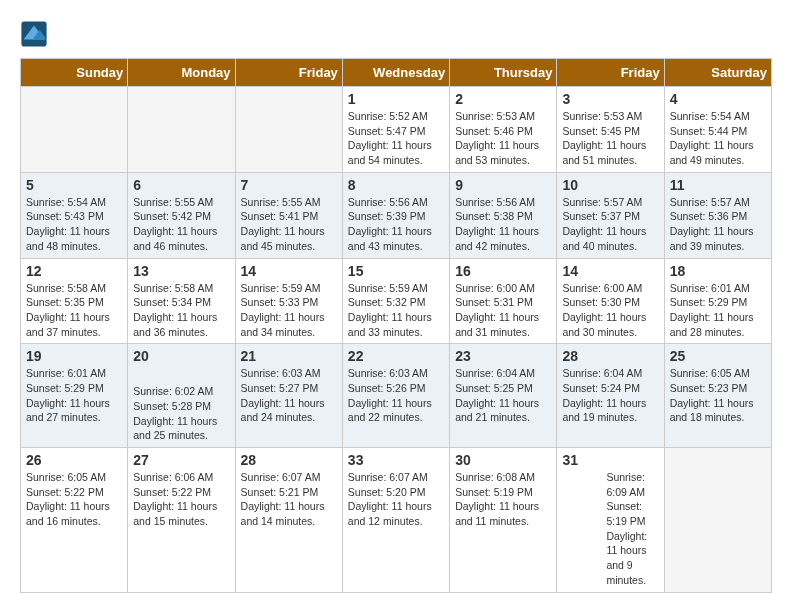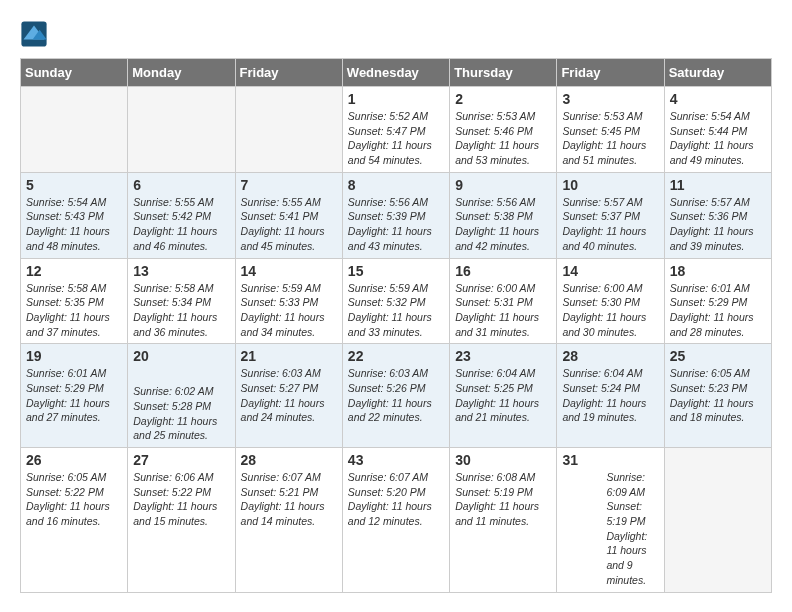--- a/index.html
+++ b/index.html
@@ -44,26 +44,26 @@
     .subtitle {
       font-size: 15px;
       color: #555;
       font-weight: bold;
     }
     .calendar {
       width: 100%;
       border-collapse: collapse;
     }
     .calendar th {
-      background: #737373;
+      background: #a16207;
       color: #fff;
       font-size: 13px;
       font-weight: bold;
       padding: 6px 4px;
-      text-align: left;
+      text-align: right;
       border: 1px solid #ccc;
     }
     .calendar td {
       vertical-align: top;
       border: 1px solid #ccc;
       padding: 4px 5px;
       width: 107px;
       min-height: 80px;
       font-size: 11px;
       color: #333;
@@ -76,21 +76,20 @@
       font-size: 14px;
       font-weight: bold;
       color: #333;
       display: block;
       margin-bottom: 2px;
     }
     .cell-info {
       font-size: 10.5px;
       color: #333;
       line-height: 1.4;
-      font-style: italic;
     }
     .row-alt td {
       background: #eaf2f8;
     }
   </style>
 </head>
 <body>
 
 <div class="header">
   <div class="logo">
@@ -325,21 +324,21 @@
 and 15 minutes.</div>
         </td>
         <td>
           <span class="day-number">28</span>
           <div class="cell-info" style="white-space: pre-line;">Sunrise: 6:07 AM
 Sunset: 5:21 PM
 Daylight: 11 hours
 and 14 minutes.</div>
         </td>
         <td>
-          <span class="day-number">43</span>
+          <span class="day-number">33</span>
           <div class="cell-info" style="white-space: pre-line;">Sunrise: 6:07 AM
 Sunset: 5:20 PM
 Daylight: 11 hours
 and 12 minutes.</div>
         </td>
         <td>
           <span class="day-number">30</span>
           <div class="cell-info" style="white-space: pre-line;">Sunrise: 6:08 AM
 Sunset: 5:19 PM
 Daylight: 11 hours

